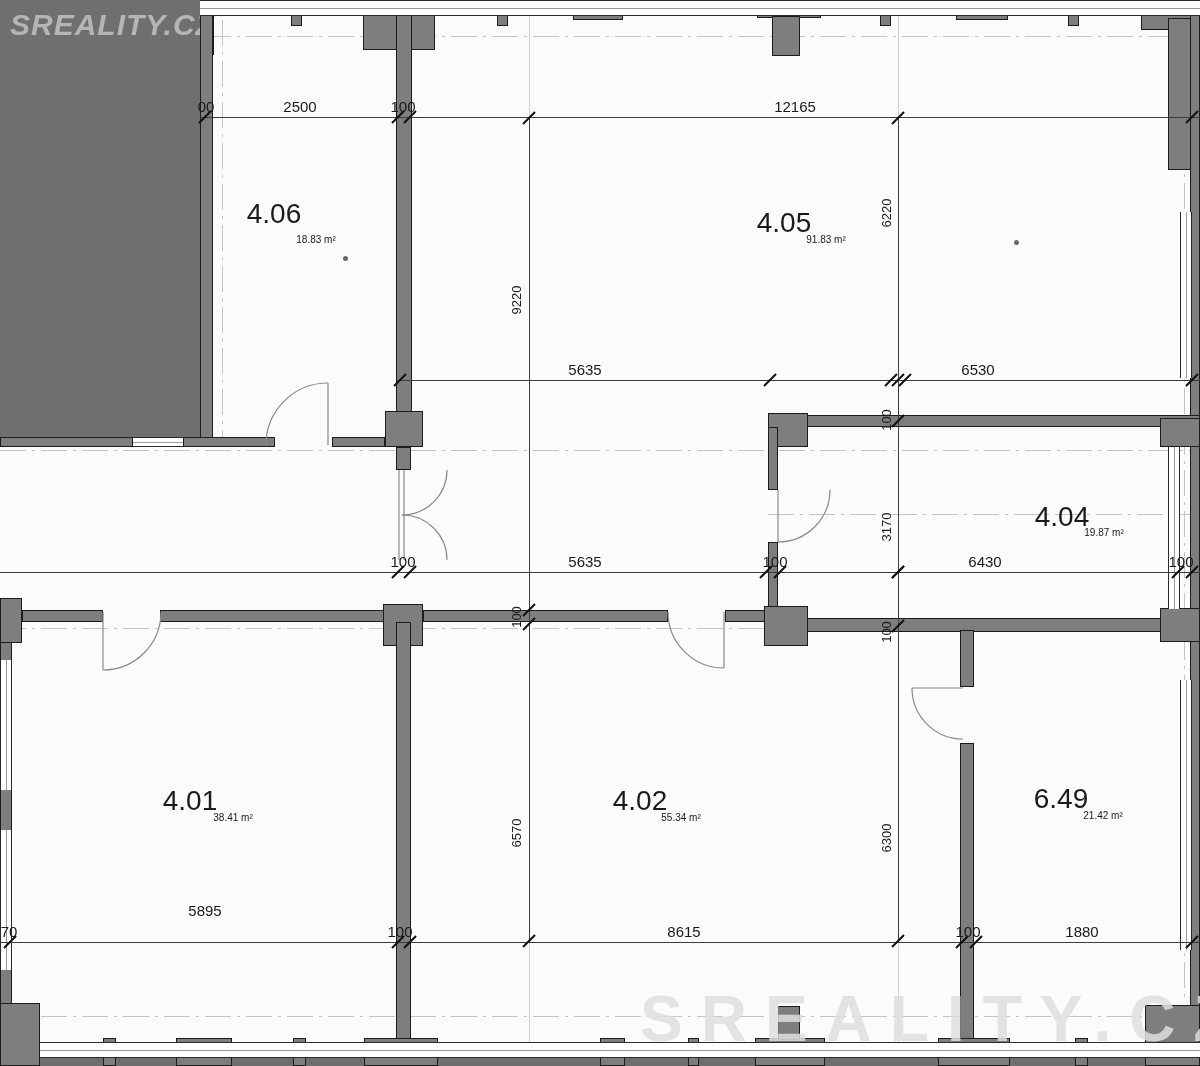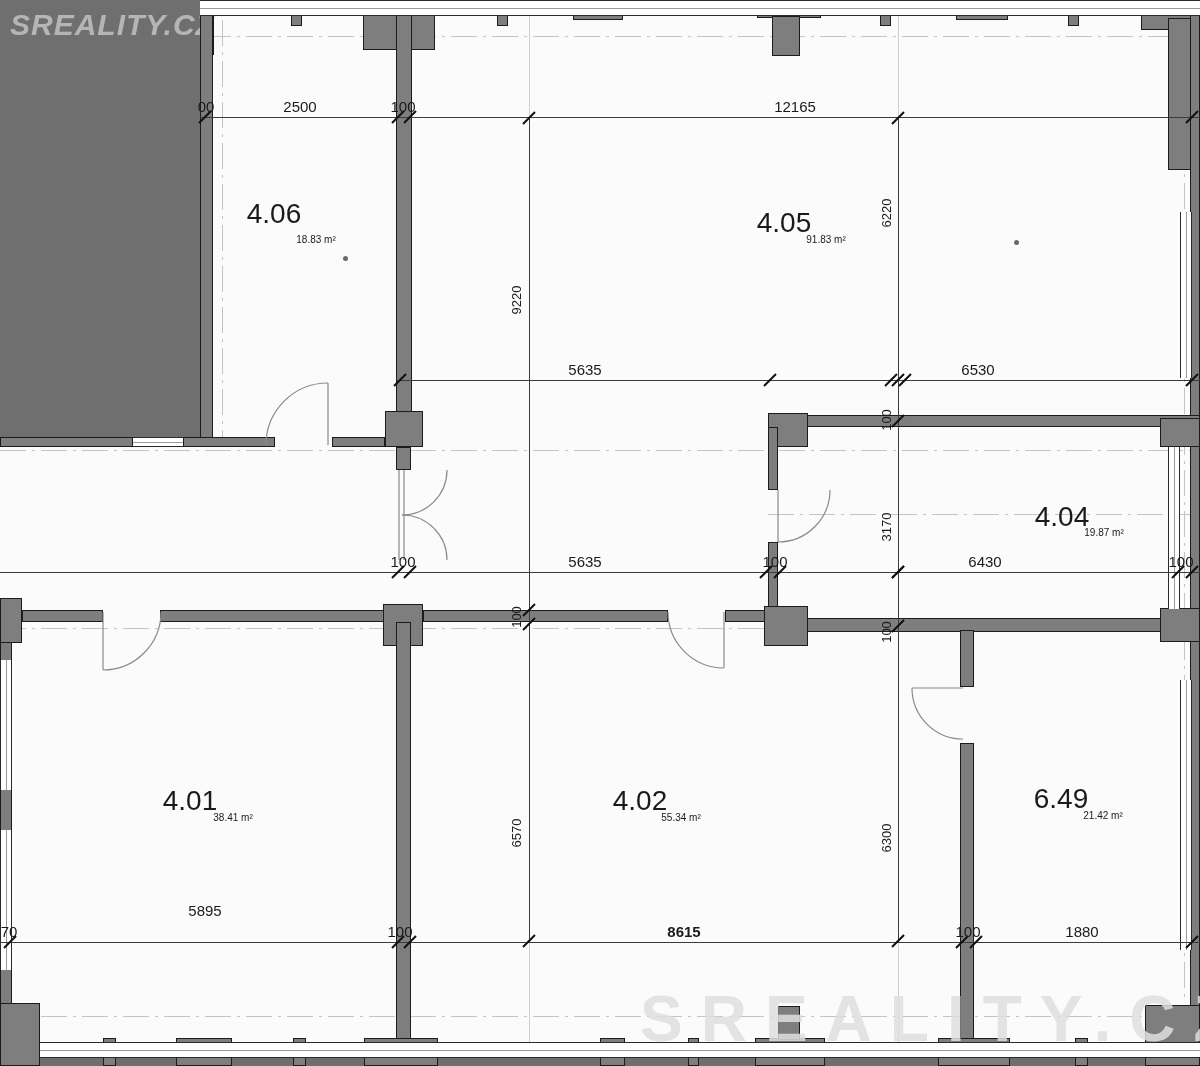--- a/index.html
+++ b/index.html
@@ -166,21 +166,21 @@
 
   <span class="dlabel" style="left:403px;top:553px;">100</span>
   <span class="dlabel" style="left:585px;top:553px;">5635</span>
   <span class="dlabel" style="left:775px;top:553px;">100</span>
   <span class="dlabel" style="left:985px;top:553px;">6430</span>
   <span class="dlabel" style="left:1181px;top:553px;">100</span>
 
   <span class="dlabel" style="left:9px;top:923px;">70</span>
   <span class="dlabel" style="left:205px;top:902px;">5895</span>
   <span class="dlabel" style="left:400px;top:923px;">100</span>
-  <span class="dlabel" style="left:684px;top:923px;font-weight:bold;">8615</span>
+  <span class="dlabel" style="left:684px;top:923px;">8615</span>
   <span class="dlabel" style="left:968px;top:923px;">100</span>
   <span class="dlabel" style="left:1082px;top:923px;">1880</span>
 
   <span class="dlabel-v" style="left:516px;top:300px;">9220</span>
   <span class="dlabel-v" style="left:516px;top:617px;">100</span>
   <span class="dlabel-v" style="left:516px;top:833px;">6570</span>
 
   <span class="dlabel-v" style="left:886px;top:213px;">6220</span>
   <span class="dlabel-v" style="left:886px;top:420px;">100</span>
   <span class="dlabel-v" style="left:886px;top:527px;">3170</span>

